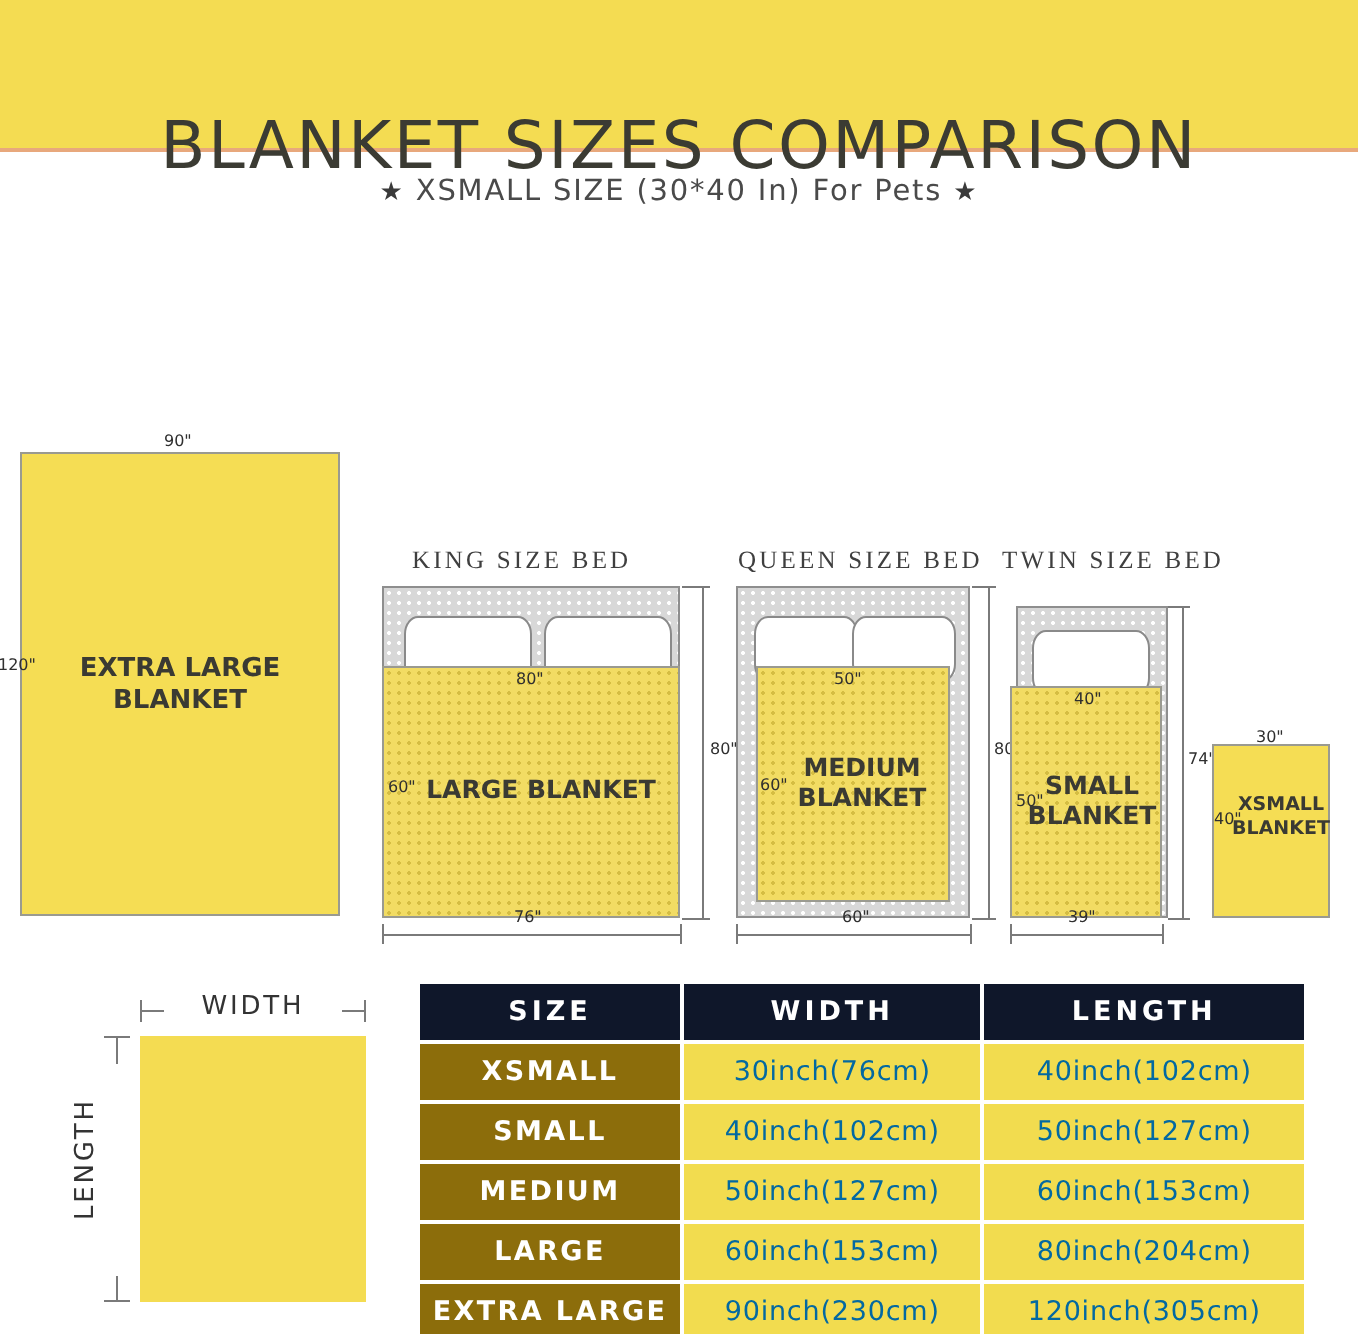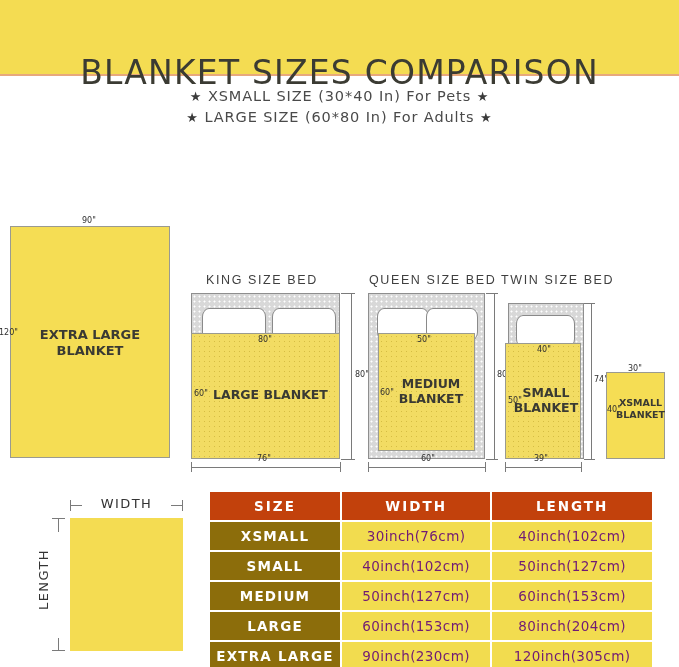--- a/index.html
+++ b/index.html
@@ -39,21 +39,21 @@
     font-family:"DejaVu Sans", sans-serif;
   }
   .star{ color:#3a3a3a; font-size:13px; }
 
   
   #diagram{ position:absolute; left:0; top:215px; width:679px; height:265px; }
 
   .bedlabel{
     position:absolute; font-size:12.5px; letter-spacing:1.6px;
     color:#3f3f3f; white-space:nowrap;
-    font-family:Liberation Sans, sans-serif;
+    font-family:Liberation Serif, serif;
   }
 
   
   .blanket-plain{
     position:absolute; background:#F5DD54; border:1px solid #9a9a90;
   }
   .bed{
     position:absolute;
     background-color:#d8d8d8;
     background-image:radial-gradient(#ffffff 0.9px, transparent 1.1px);
@@ -110,46 +110,41 @@
   #size-table{
     position:absolute; left:208px; top:490px;
     width:446px; border-collapse:separate; border-spacing:2px;
     font-family:"DejaVu Sans", sans-serif;
   }
   #size-table td, #size-table th{
     height:28px; padding:0 4px; text-align:center;
     font-size:13.5px; letter-spacing:0.9px;
   }
   #size-table thead th{
-    background:#c2410c; color:#ffffff; font-weight:700; letter-spacing:2px;
+    background:#0f172a; color:#ffffff; font-weight:700; letter-spacing:2px;
   }
   #size-table tbody td.size-cell{
     background:#8C6D0B; color:#ffffff; font-weight:700; letter-spacing:1.2px;
     width:130px;
   }
   #size-table tbody td.val-cell{
-    background:#F2DC4F; color:#701a75; letter-spacing:0.4px;
+    background:#F2DC4F; color:#0369a1; letter-spacing:0.4px;
   }
 </style>
 </head>
 <body>
 
 <div id="title-banner">
   <div id="title-text">BLANKET SIZES COMPARISON</div>
 </div>
 
 <div id="size-list">
   <div class="size-line">
     <span class="star">★</span>
     <span>XSMALL SIZE (30*40 In) For Pets</span>
-    <span class="star">★</span>
-  </div>
-  <div class="size-line">
-    <span class="star">★</span>
-    <span>LARGE SIZE (60*80 In) For Adults</span>
     <span class="star">★</span>
   </div>
 </div>
 
 <div id="diagram">
 
   <div class="blanket-plain" style="left:10px; top:11px; width:160px; height:232px;"></div>
   <div class="dimlabel" style="left:82px; top:1px;">90"</div>
   <div class="dimlabel" style="left:-1px; top:113px;">120"</div>
   <div class="blanket-name" style="left:10px; top:112px; width:160px; font-size:13px;">EXTRA LARGE

